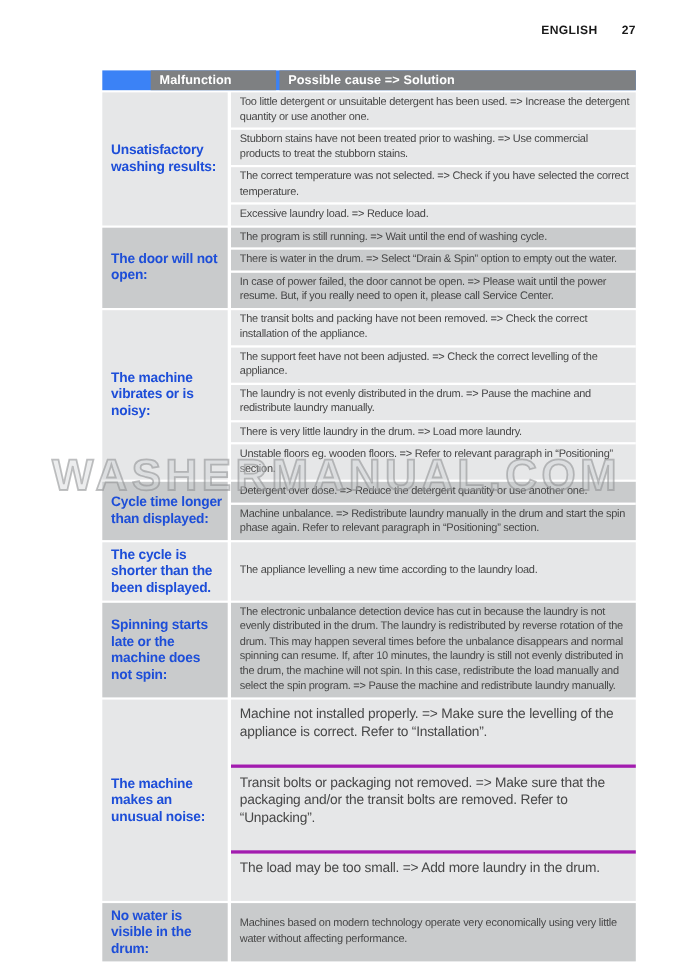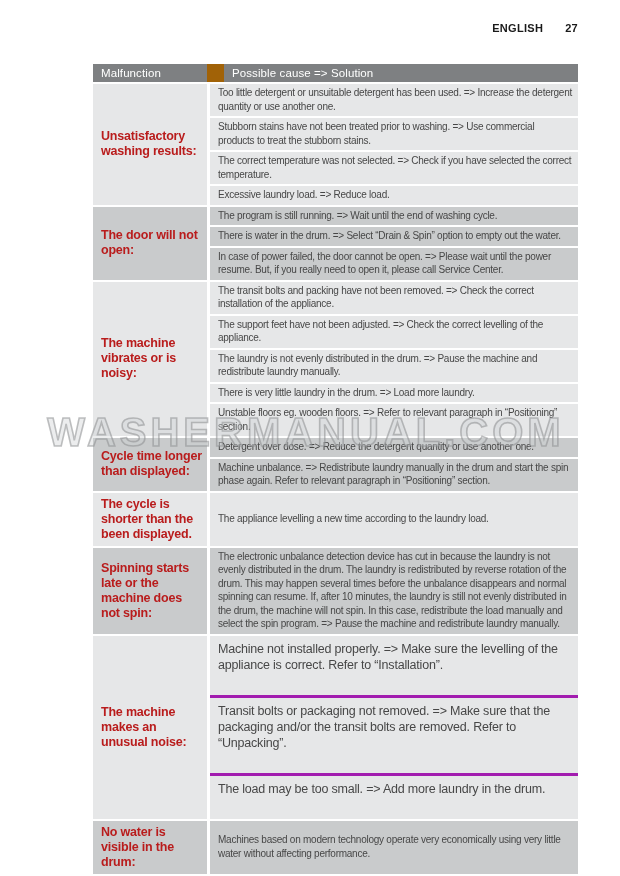--- a/index.html
+++ b/index.html
@@ -22,47 +22,48 @@
     letter-spacing: 0.3px;
   }
   .trouble-table {
     position: absolute;
     left: 93px;
     top: 64px;
     width: 485px;
   }
   .header-row {
     display: flex;
-    background: #a16207;
+    background: #3b82f6;
     font-size: 11.5px;
-    font-weight: normal;
+    font-weight: bold;
     color: #ffffff;
     letter-spacing: 0.1px;
+    padding-left: 44px;
   }
   .header-row .hcell {
     background: #7e8082;
     padding: 3px 0 3px 8px;
   }
   .hcell.left { width: 114px; }
-  .hcell.right { flex: 1; margin-left: 17px; }
+  .hcell.right { flex: 1; margin-left: 3px; }
   .section {
     display: flex;
     margin-top: 2px;
   }
   .section.light .mal, .section.light .cause { background: #e6e7e8; }
   .section.dark  .mal, .section.dark  .cause { background: #c9cbcc; }
   .mal {
     width: 114px;
     display: flex;
     align-items: center;
     padding: 4px 4px 4px 8px;
     font-size: 12.5px;
     font-weight: bold;
     line-height: 15px;
-    color: #b91c1c;
+    color: #1d4ed8;
     letter-spacing: -0.2px;
   }
   .causes {
     flex: 1;
     margin-left: 3px;
     display: flex;
     flex-direction: column;
   }
   .cause {
     flex: 1;

